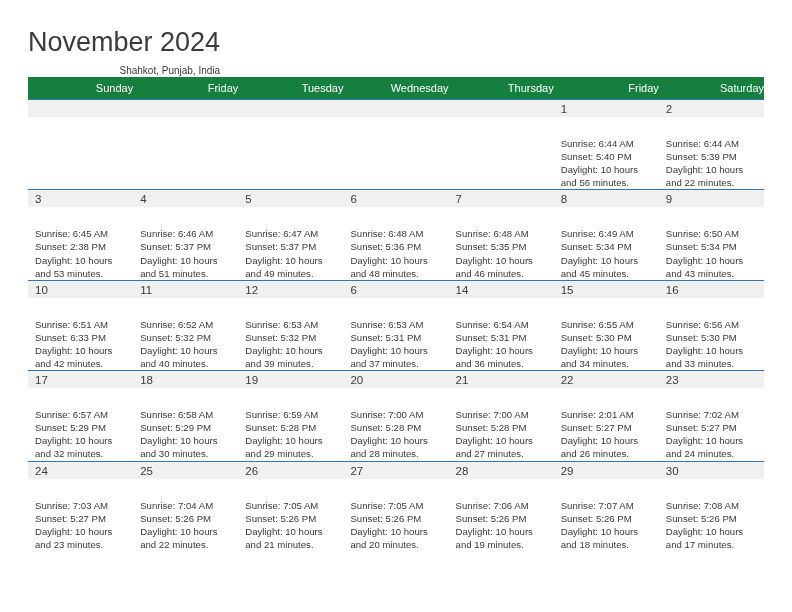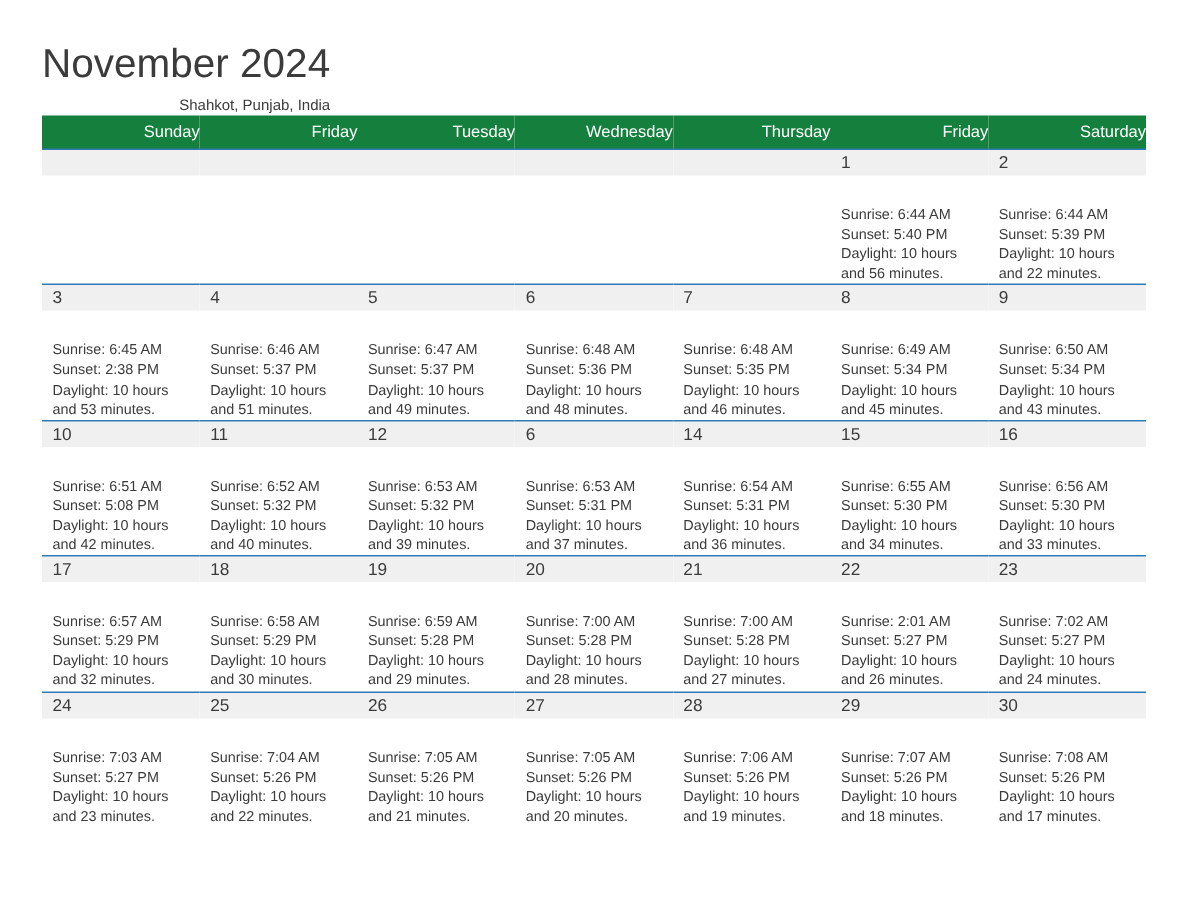--- a/index.html
+++ b/index.html
@@ -264,21 +264,21 @@
               <div>Daylight: 10 hours</div>
               <div>and 43 minutes.</div>
             </div>
           </td>
         </tr>
         <tr>
           <td>
             <div class="daynum-band">10</div>
             <div class="cell-body">
               <div>Sunrise: 6:51 AM</div>
-              <div>Sunset: 5:08 PM</div>
+              <div>Sunset: 6:33 PM</div>
               <div>Daylight: 10 hours</div>
               <div>and 42 minutes.</div>
             </div>
           </td>
           <td>
             <div class="daynum-band">11</div>
             <div class="cell-body">
               <div>Sunrise: 6:52 AM</div>
               <div>Sunset: 5:32 PM</div>
               <div>Daylight: 10 hours</div>

